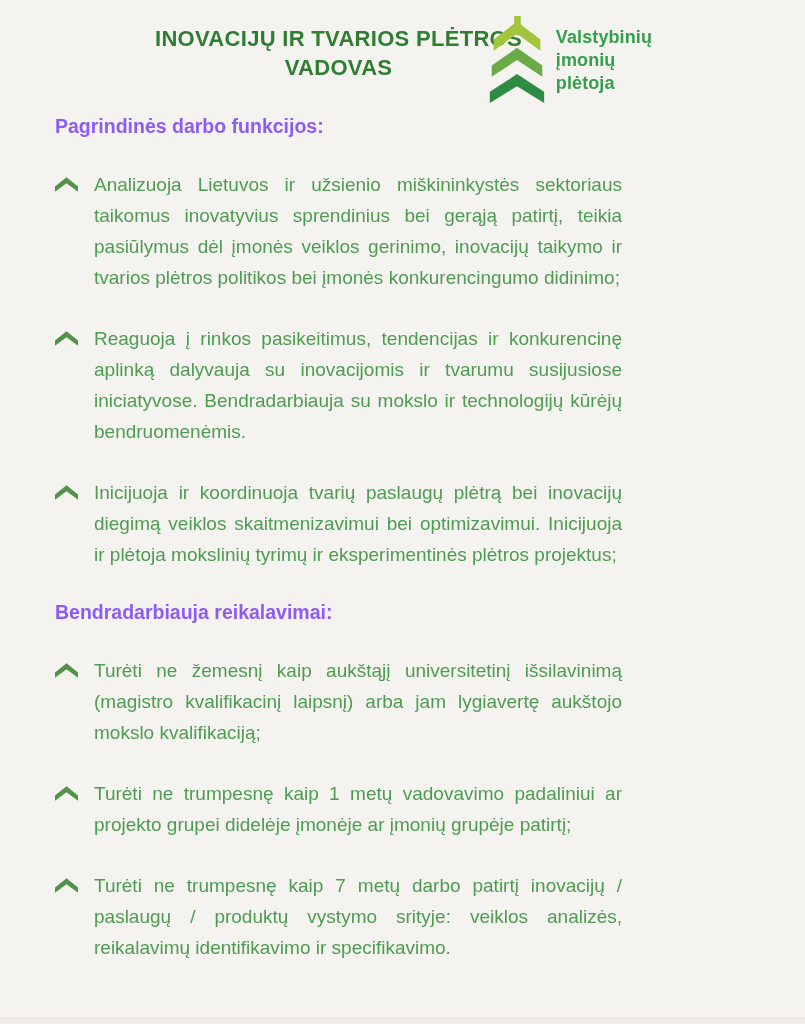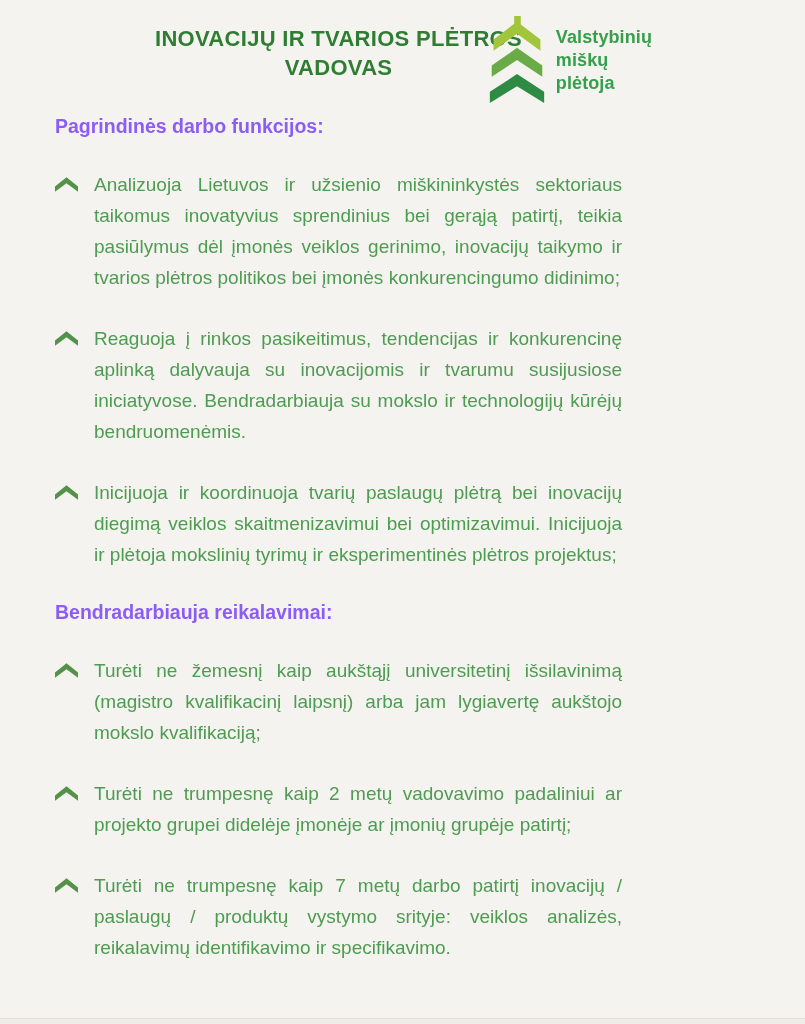--- a/index.html
+++ b/index.html
@@ -86,21 +86,21 @@
 
   <div class="logo">
     <svg class="logo-tree" viewBox="0 0 64 94" aria-hidden="true">
       <rect x="29" y="0" width="7" height="14" fill="#a2c63b"></rect>
       <polygon points="32,6 57,25 57,37 32,19 7,37 7,25" fill="#a2c63b"></polygon>
       <polygon points="32,34 59,53 59,65 32,47 5,65 5,53" fill="#69ac47"></polygon>
       <polygon points="32,62 61,81 61,93 32,75 3,93 3,81" fill="#2e8b44"></polygon>
     </svg>
     <div class="logo-name">
       <div>Valstybinių</div>
-      <div>miškų</div>
+      <div>įmonių</div>
       <div>plėtoja</div>
     </div>
   </div>
 
   <h2 class="section-heading">Pagrindinės darbo funkcijos:</h2>
 
   <ul class="bullet-list">
     <li class="item">
       <span class="item-bullet">
         <svg viewBox="0 0 60 38" aria-hidden="true">
@@ -137,21 +137,21 @@
           </svg>
       </span>
       <p class="item-text">Turėti ne žemesnį kaip aukštąjį universitetinį išsilavinimą (magistro kvalifikacinį laipsnį) arba jam lygiavertę aukštojo mokslo kvalifikaciją;</p>
     </li>
     <li class="item">
       <span class="item-bullet">
         <svg viewBox="0 0 60 38" aria-hidden="true">
             <polygon points="30,0 60,24 60,38 30,16 0,38 0,24" fill="#539249"></polygon>
           </svg>
       </span>
-      <p class="item-text">Turėti ne trumpesnę kaip 2 metų vadovavimo padaliniui ar projekto grupei didelėje įmonėje ar įmonių grupėje patirtį;</p>
+      <p class="item-text">Turėti ne trumpesnę kaip 1 metų vadovavimo padaliniui ar projekto grupei didelėje įmonėje ar įmonių grupėje patirtį;</p>
     </li>
     <li class="item">
       <span class="item-bullet">
         <svg viewBox="0 0 60 38" aria-hidden="true">
             <polygon points="30,0 60,24 60,38 30,16 0,38 0,24" fill="#539249"></polygon>
           </svg>
       </span>
       <p class="item-text">Turėti ne trumpesnę kaip 7 metų darbo patirtį inovacijų / paslaugų / produktų vystymo srityje: veiklos analizės, reikalavimų identifikavimo ir specifikavimo.</p>
     </li>
   </ul>

